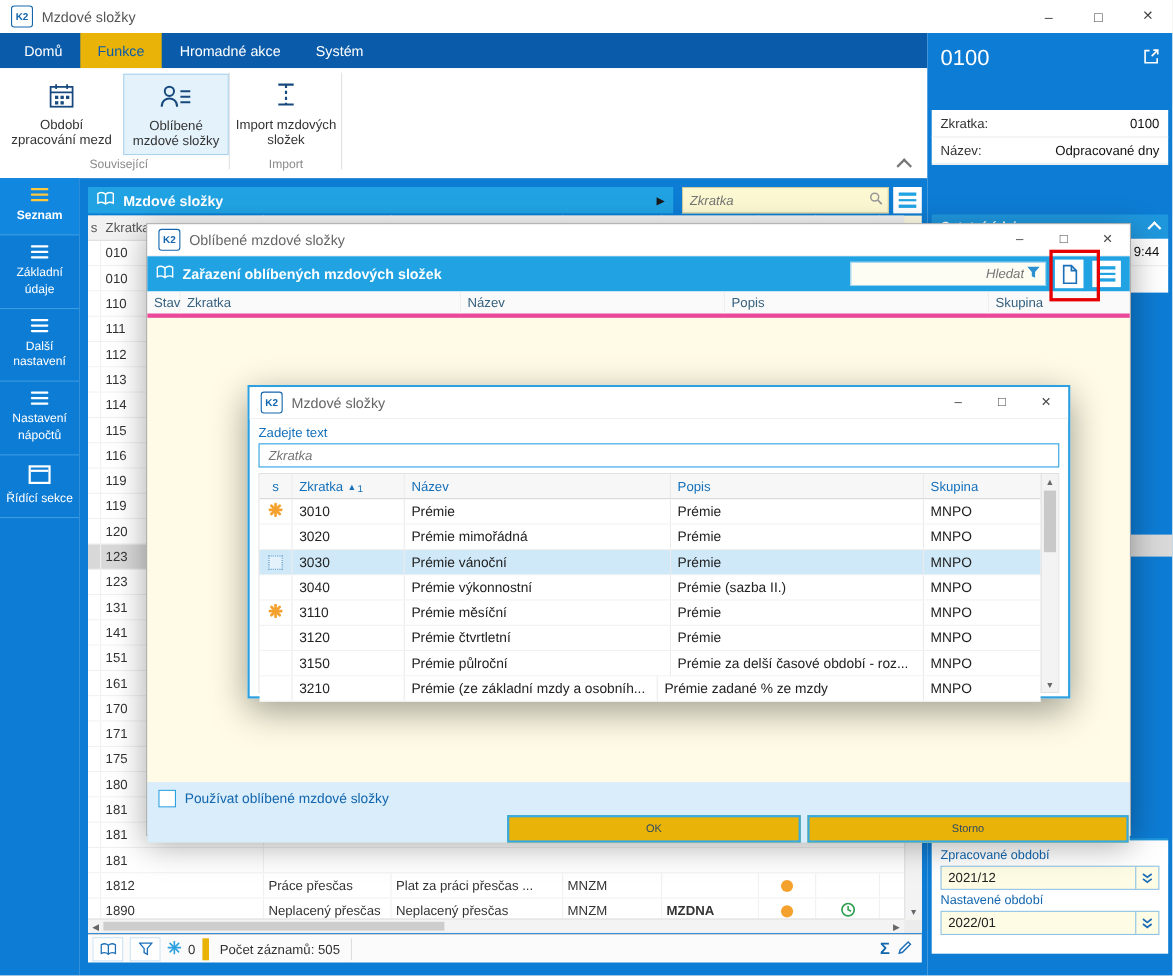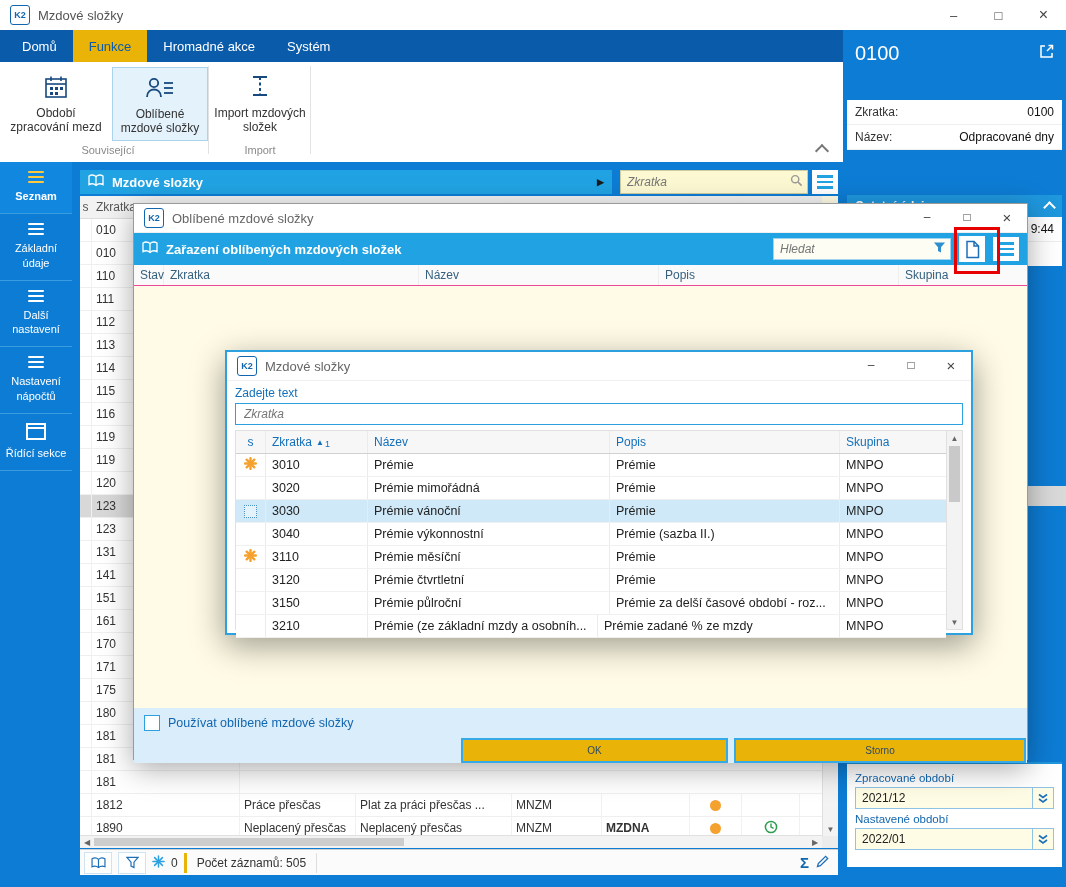--- a/index.html
+++ b/index.html
@@ -81,21 +81,21 @@
            border-top:1px solid #e0e0e0;}
   .hscroll .arr{position:absolute;top:0;bottom:0;width:14px;display:flex;align-items:center;
                 justify-content:center;font-size:8px;color:#666;}
   .hthumb{position:absolute;left:14px;top:2px;height:8px;width:310px;background:#cdcdcd;}
   .corner{position:absolute;right:0;bottom:0;width:16px;height:12px;background:#ececec;}
 
   .statusbar{position:absolute;left:8px;top:687px;width:758px;height:26px;background:#fbfbfb;
              border-top:1px solid #d0d0d0;display:flex;align-items:center;padding:0 4px;box-sizing:border-box;gap:6px;}
   .sbtn{width:26px;height:20px;border:1px solid #cfe4f2;background:#fff;display:flex;
         align-items:center;justify-content:center;}
-  .recbox{border-left:3px solid #eab308;border-right:1px solid #ddd;padding:0 10px;height:20px;
+  .recbox{border-left:6px solid #eab308;border-right:1px solid #ddd;padding:0 10px;height:20px;
           display:flex;align-items:center;color:#333;}
   .sigicon{margin-left:auto;color:#1266ae;font-size:15px;font-weight:bold;}
 
   
   .rpanel{position:absolute;left:843px;top:30px;width:223px;height:857px;background:#0d7cd4;}
   .rtitle{position:absolute;left:12px;top:12px;font-size:20px;color:#fff;}
   .rext{position:absolute;right:12px;top:14px;}
   .rsect{position:absolute;left:4px;width:215px;height:22px;background:#1f97dd;color:#fff;font-weight:bold;
          font-size:12px;display:flex;align-items:center;justify-content:space-between;padding:0 8px;box-sizing:border-box;}
   .chevup{width:7px;height:7px;border-left:2px solid #fff;border-top:2px solid #fff;transform:rotate(45deg);margin-top:3px;}
@@ -117,23 +117,23 @@
   .dctl.close{font-size:15px;}
 
   
   .dlg1{position:absolute;left:133px;top:203px;width:895px;height:557px;background:#fff;
         border:1px solid #9a9a9a;box-sizing:border-box;box-shadow:0 8px 28px rgba(0,0,0,.35);z-index:10;}
   .cyanbar{height:32px;background:#21a3e3;display:flex;align-items:center;padding:0 8px;gap:8px;box-sizing:border-box;}
   .cyanbar .dhead{color:#fff;font-weight:bold;font-size:13px;margin-right:auto;}
   .dsearch{width:178px;height:22px;background:#fdfdf4;border:1px solid #9fd3ef;display:flex;align-items:center;
            padding:0 4px;box-sizing:border-box;}
   .dsearch input{flex:1;border:none;background:transparent;outline:none;font-style:italic;font-size:12px;
-                 color:#888;font-family:"Liberation Sans",sans-serif;min-width:0;}
+                 color:#888;font-family:"Liberation Sans",sans-serif;min-width:0;text-align:right;}
   .toolbtn{width:26px;height:26px;background:#fff;display:flex;align-items:center;justify-content:center;}
-  .fcols{display:flex;height:20px;background:#fafafa;border-bottom:1px solid #ec4899;color:#35607f;
+  .fcols{display:flex;height:20px;background:#fafafa;border-bottom:4px solid #ec4899;color:#35607f;
          align-items:center;font-size:12px;}
   .fcol{padding-left:6px;box-sizing:border-box;border-right:1px solid #eee;height:20px;display:flex;align-items:center;}
   .fbody{height:422px;background:#fffbe6;}
   .fcheck{height:30px;background:#d9edfa;display:flex;align-items:center;padding-left:10px;gap:8px;}
   .checkbox{width:14px;height:14px;background:#fff;border:1px solid #2da0e0;}
   .fchecklbl{color:#1266ae;font-size:12.5px;}
   .fbtns{height:25px;background:#d9edfa;display:flex;align-items:stretch;}
   .dbtn{background:#eab308;border:2px solid #35aae6;color:#2c4a63;display:flex;align-items:center;
         justify-content:center;font-size:10px;box-sizing:border-box;cursor:default;}
   .btn-ok{margin-left:327px;width:267px;}

